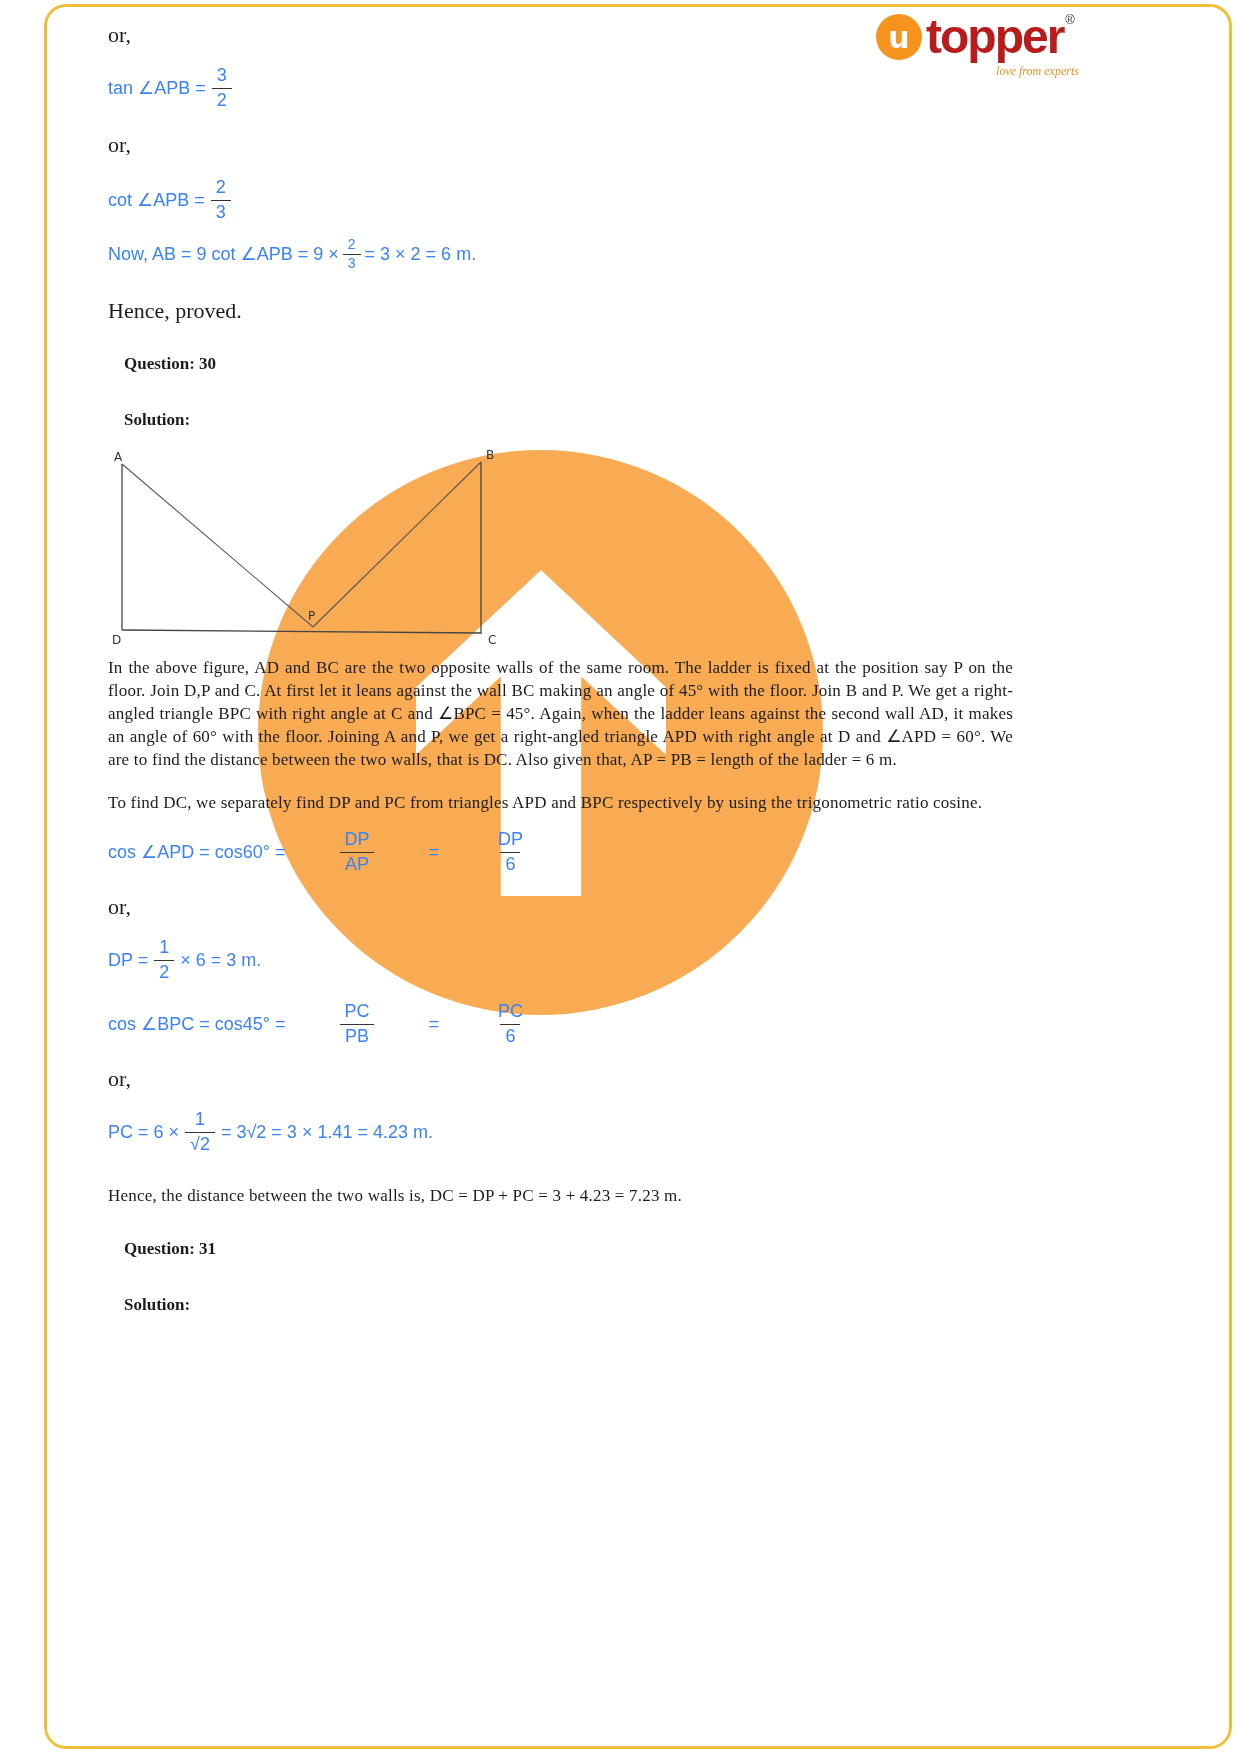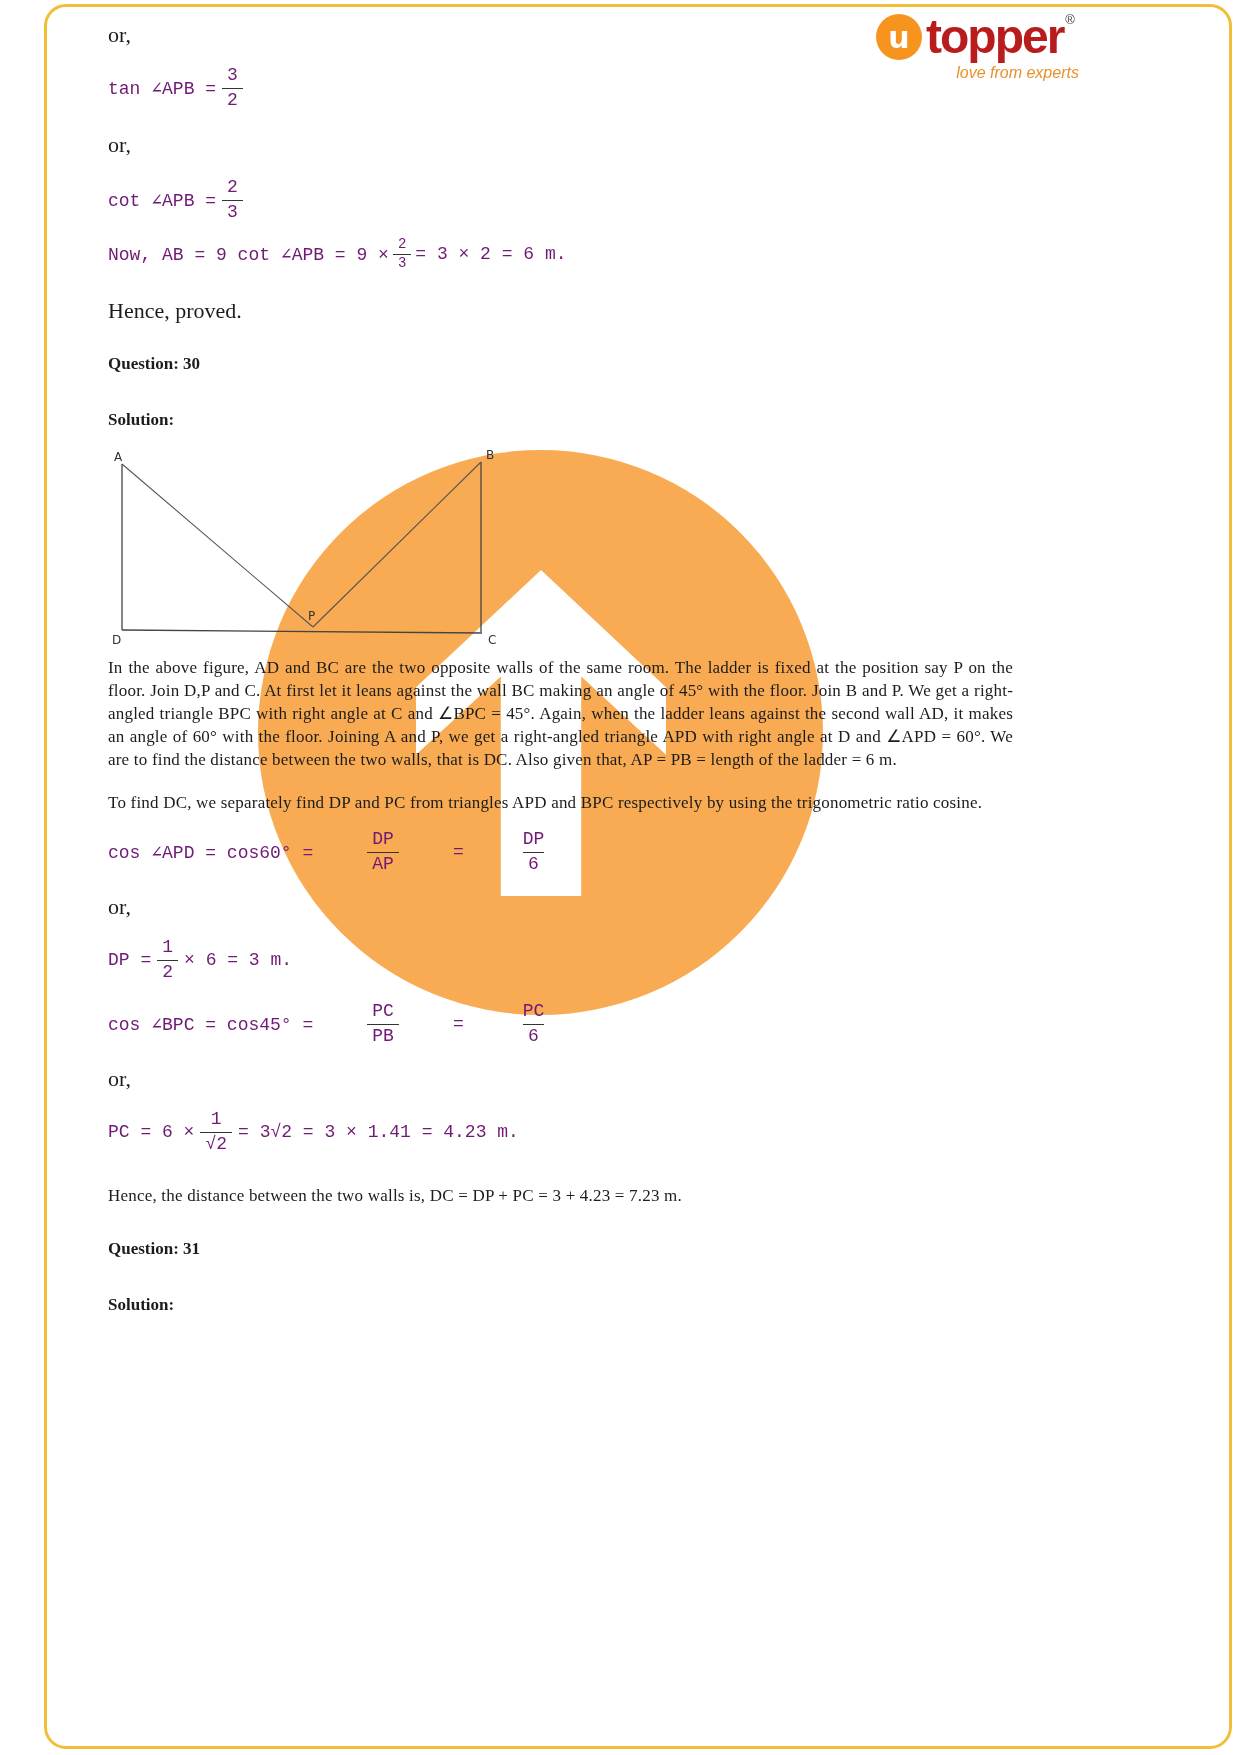--- a/index.html
+++ b/index.html
@@ -37,35 +37,35 @@
     font-size:30px; font-weight:bold; margin-right:4px;
     font-family:"DejaVu Sans", sans-serif;
   }
   .logo-text {
     font-size:48px; font-weight:bold; color:#b91c1c;
     letter-spacing:-2px; line-height:46px;
   }
   .logo-reg { font-size:13px; color:#444; margin-left:2px; margin-top:-2px; }
   .logo-tagline {
     position:absolute; right:-4px; top:50px;
-    font-style:italic; font-size:16px; color:#e8912a;
-    font-family:Liberation Sans, sans-serif; white-space:nowrap;
+    font-style:italic; font-size:12px; color:#e8912a;
+    font-family:Liberation Serif, serif; white-space:nowrap;
   }
   
   .content { position:relative; z-index:1; padding:22px 110px 0 108px; }
   .plain { font-size:22px; }
-  .bold-head { font-size:17px; font-weight:bold; }
+  .bold-head { font-size:17px; font-weight:bold;margin-left:16px; }
   .para {
     font-size:17px; line-height:23px; text-align:justify;
     width:905px; letter-spacing:0.2px;
   }
   .equation {
-    font-family:Liberation Mono, monospace;
+    font-family:Liberation Sans, sans-serif;
     font-size:18px; display:flex; align-items:center; min-height:52px;
-    color:#701a75;
+    color:#3b82f6;
   }
   .frac {
     display:inline-flex; flex-direction:column; align-items:center;
     margin:0 6px; vertical-align:middle; line-height:1.15;
   }
   .frac .num { padding:0 5px 2px 5px; }
   .frac .den { border-top:1.6px solid #333; padding:1px 5px 0 5px; }
   .frac.small { font-size:14px; line-height:1.05; margin:0 4px; }
   .mt14 { margin-top:14px; } .mt16 { margin-top:16px; } .mt18 { margin-top:18px; }
   .mt20 { margin-top:20px; } .mt22 { margin-top:8px; } .mt24 { margin-top:24px; }

